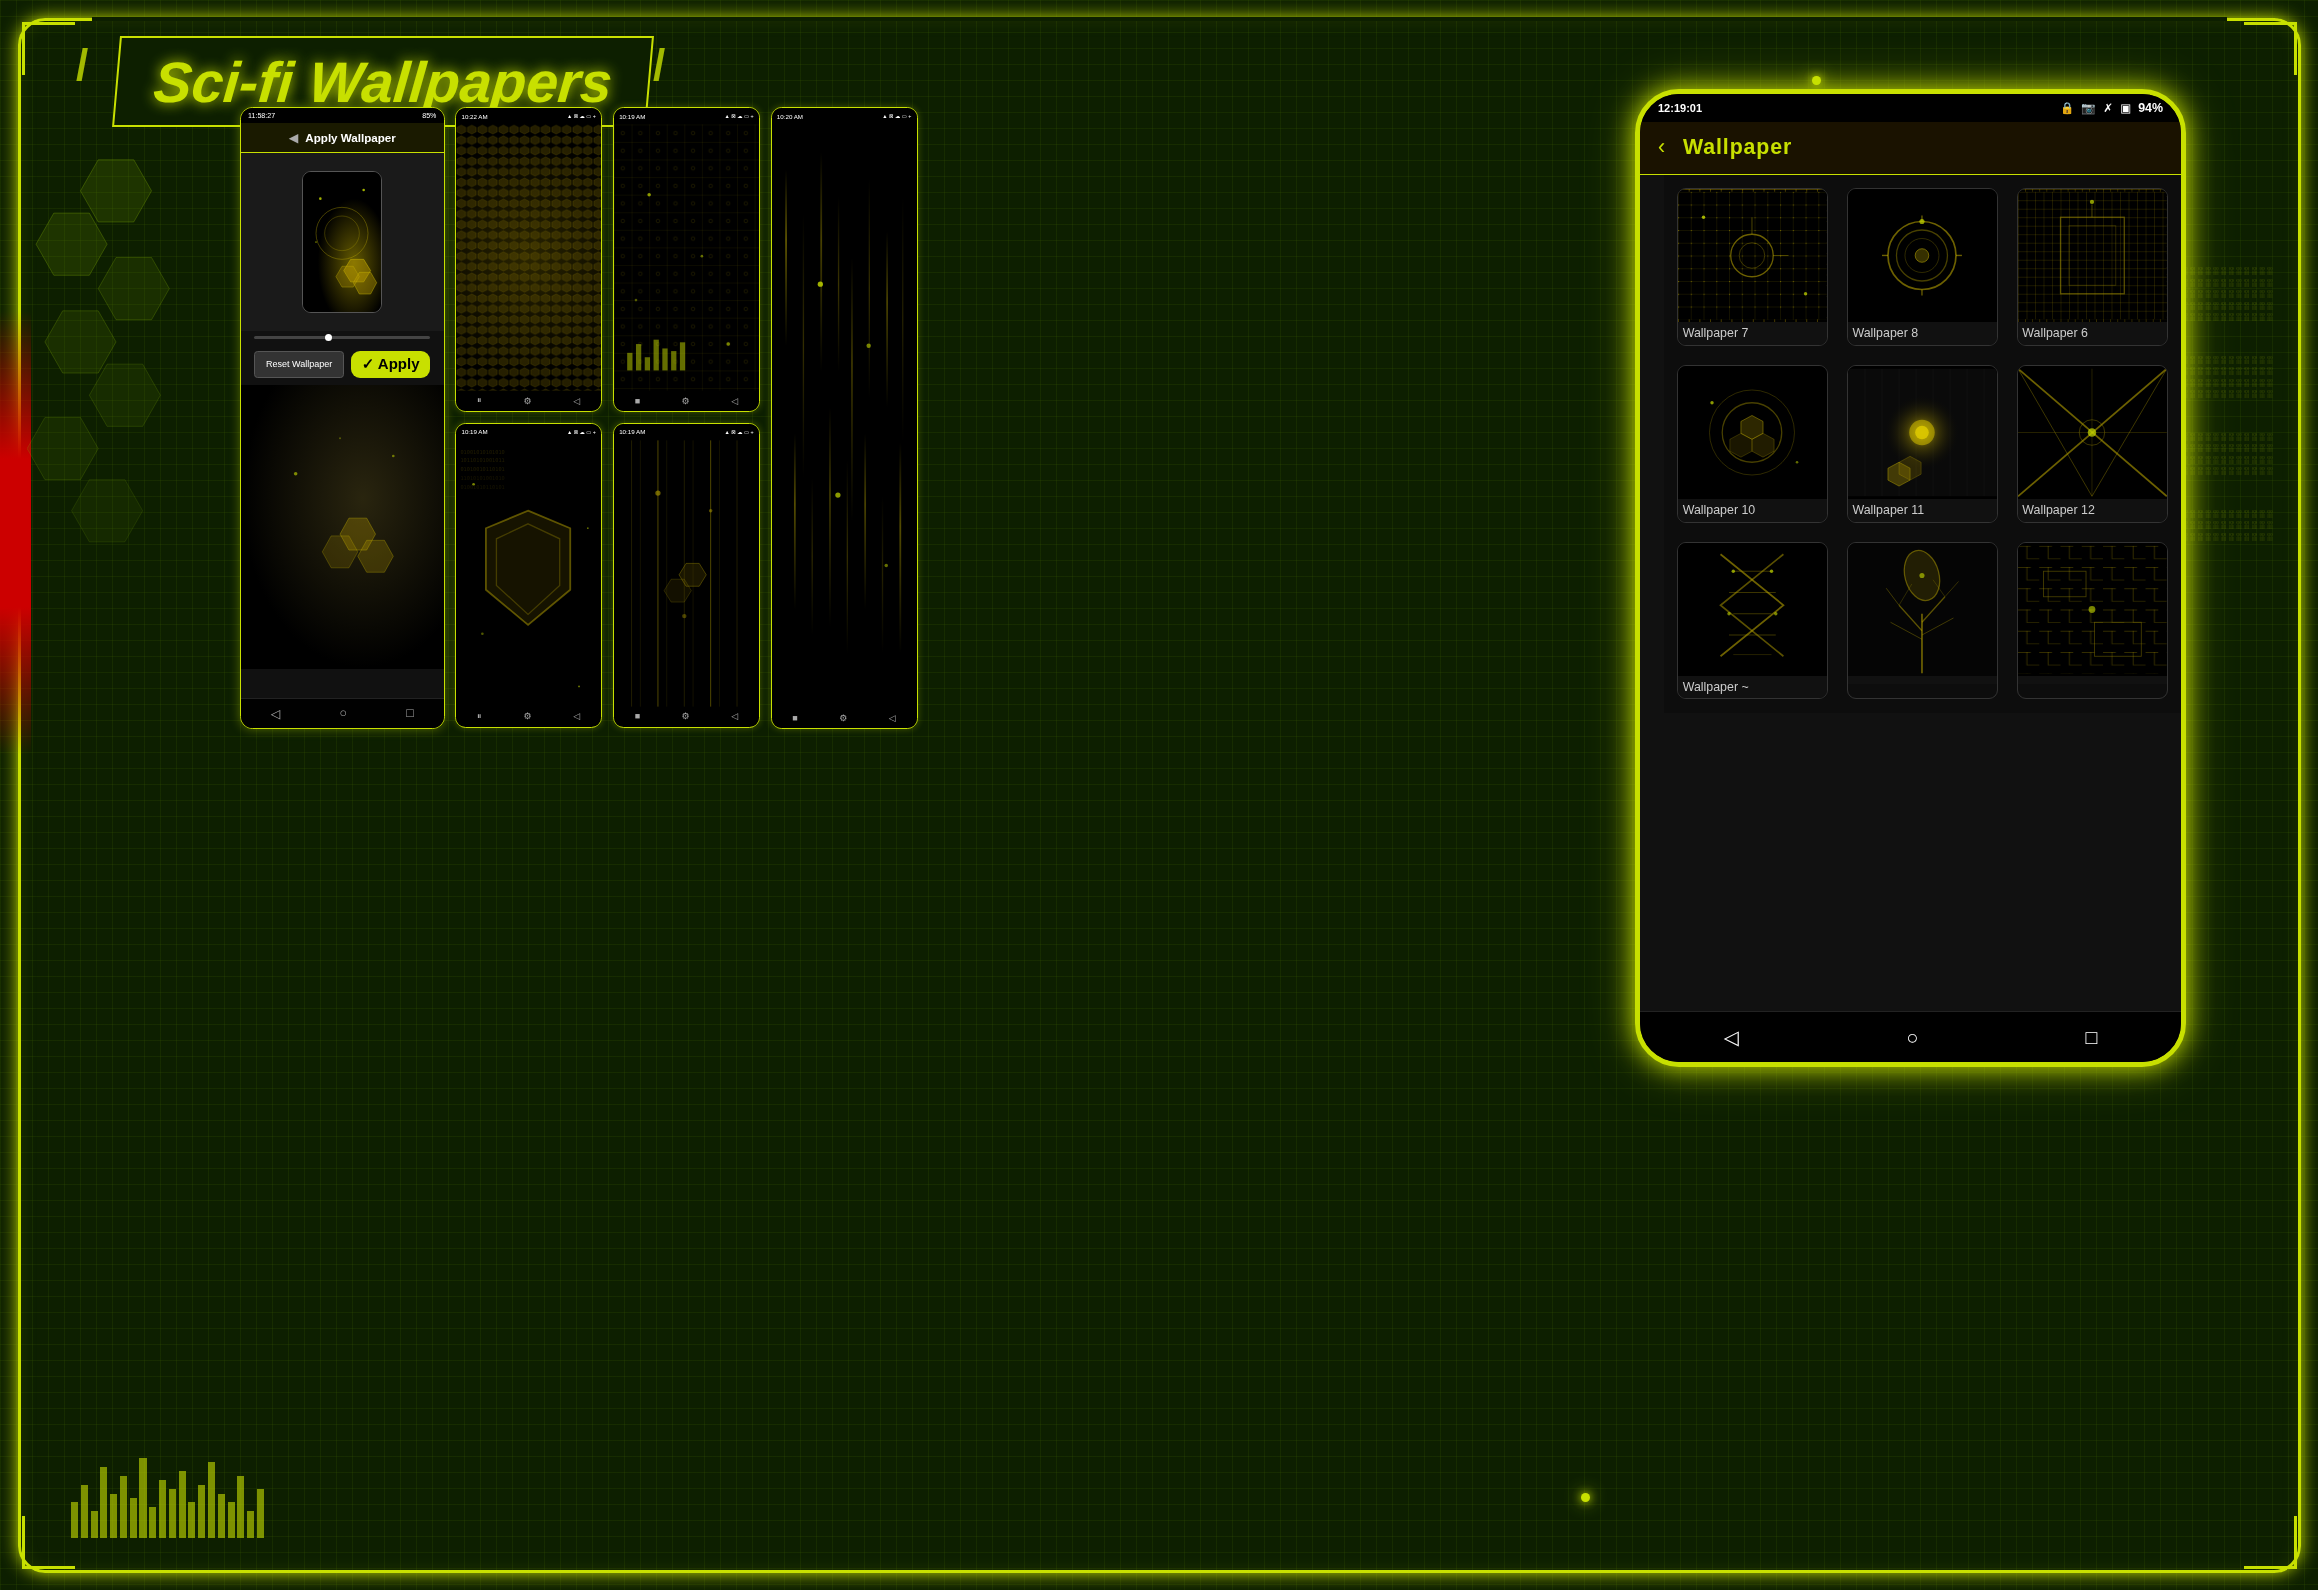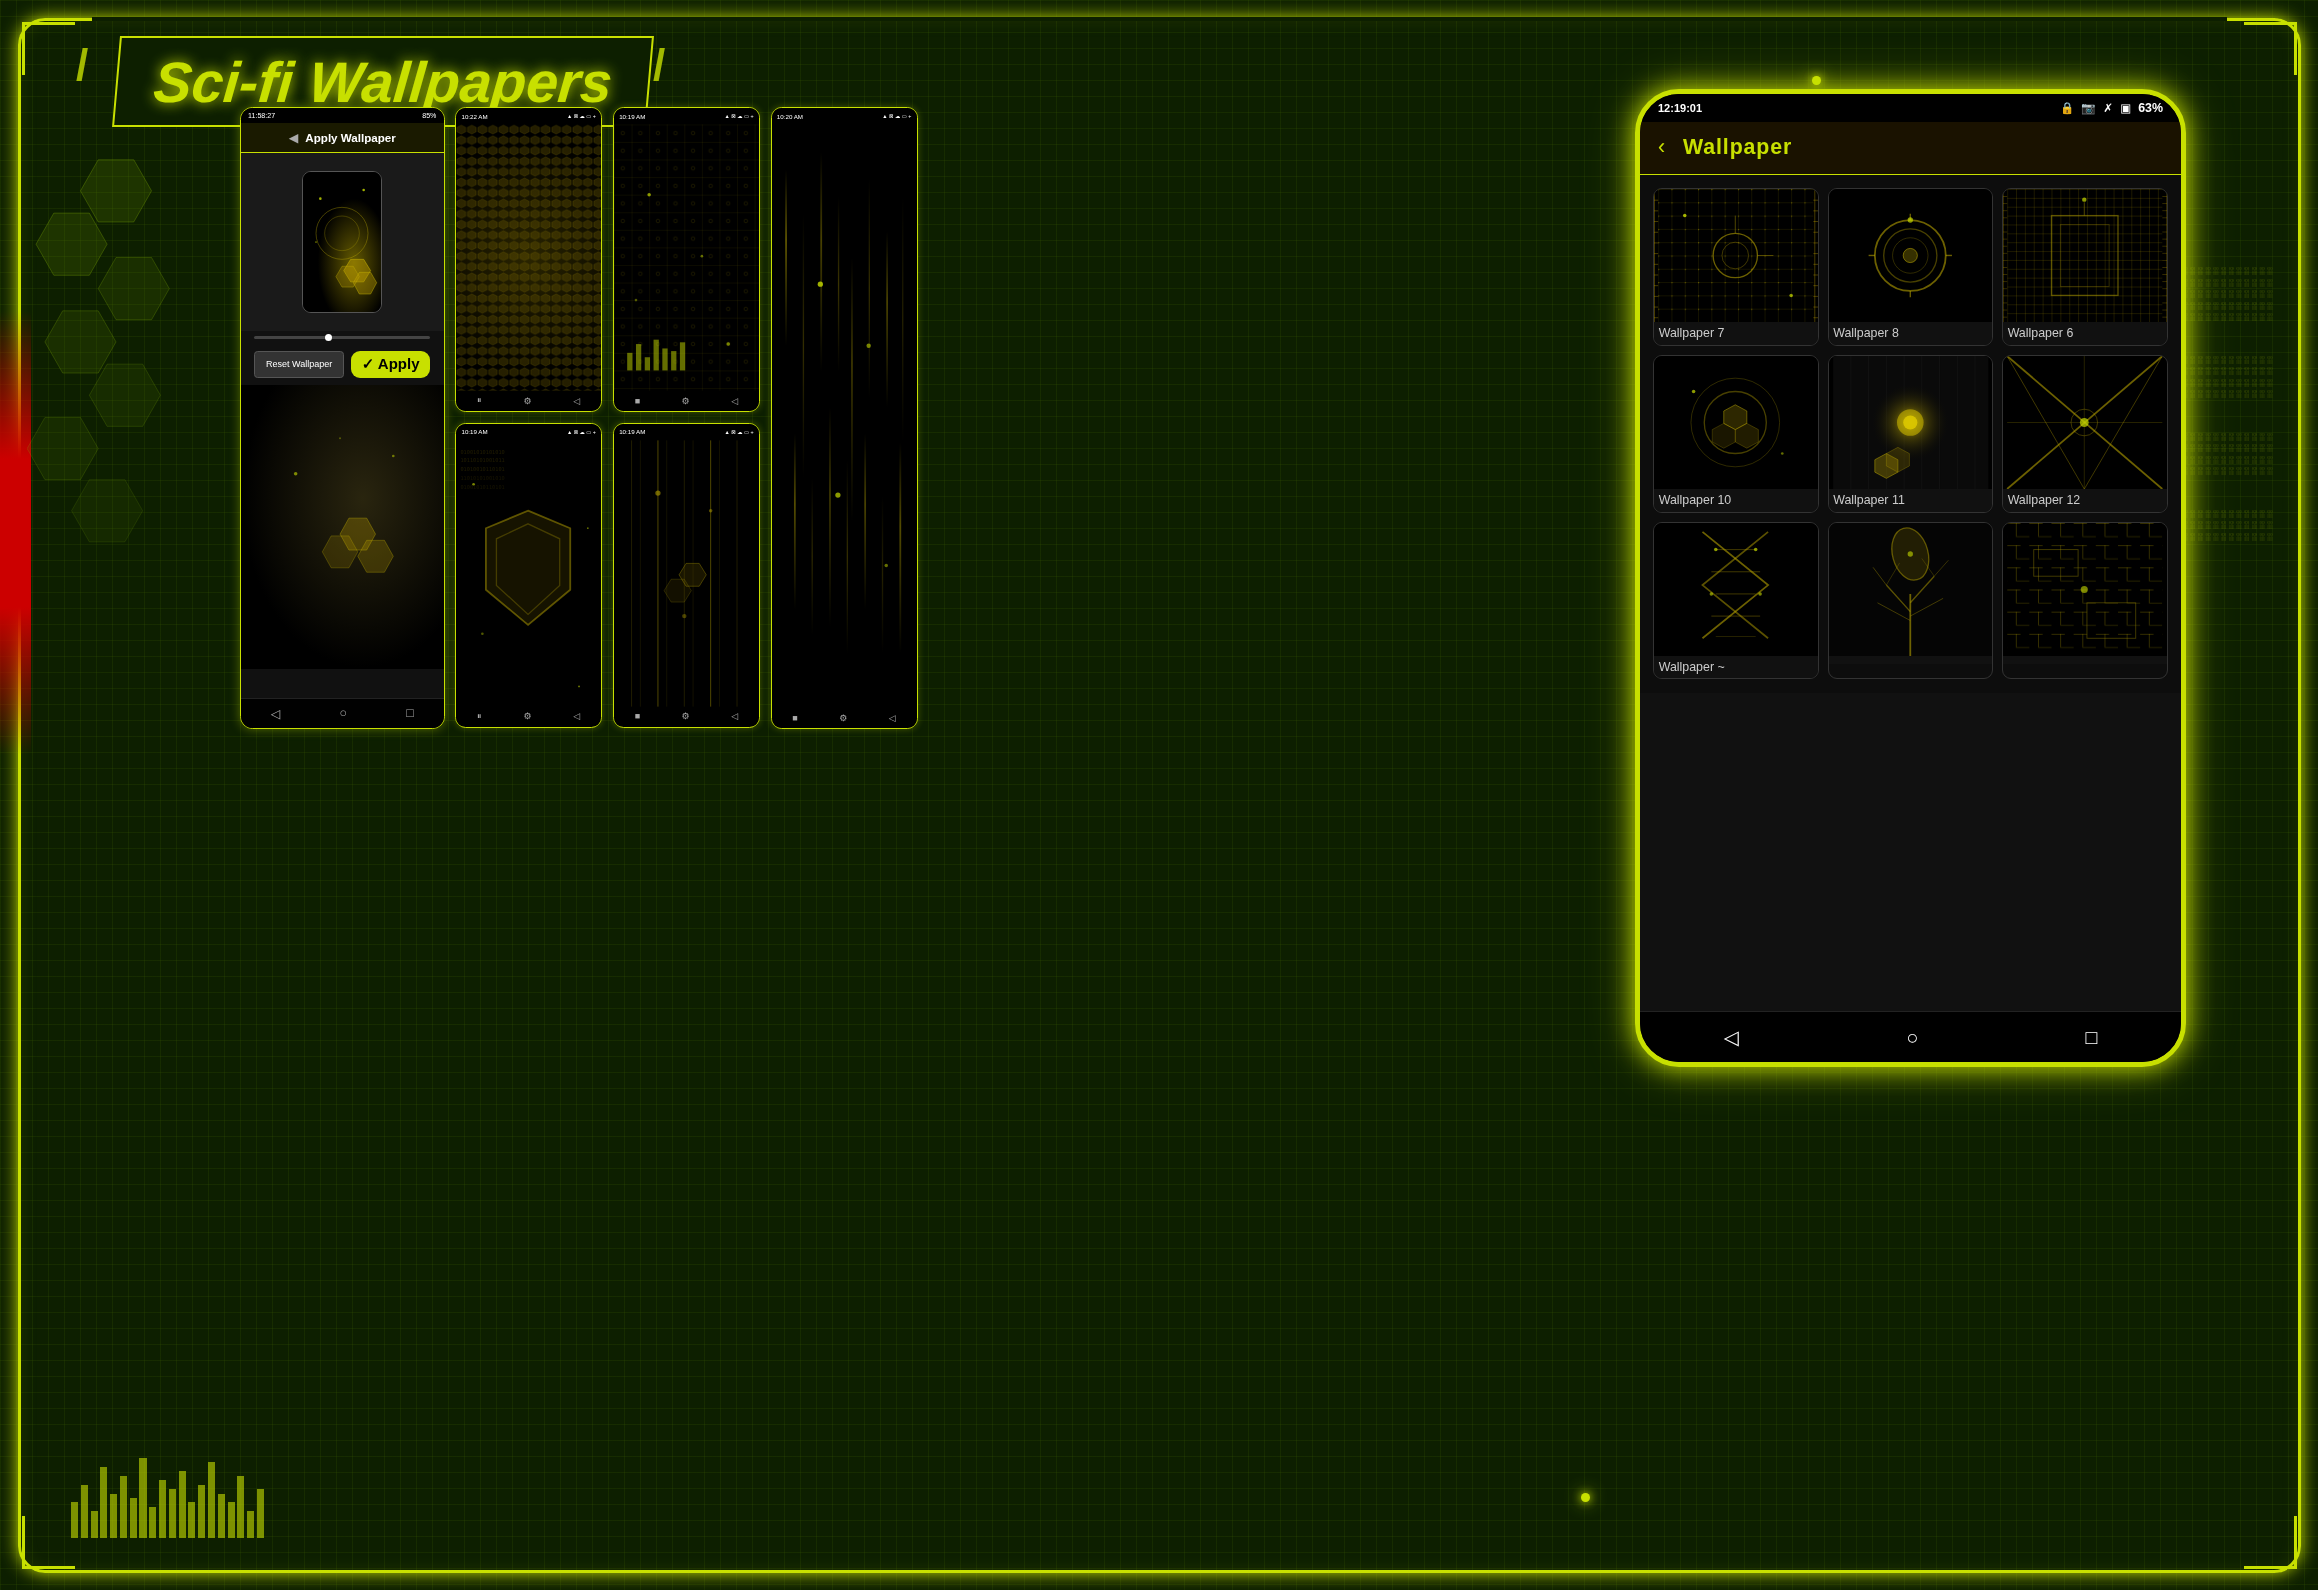--- a/index.html
+++ b/index.html
@@ -153,25 +153,26 @@
     .wallpaper-app-title {
       color: #c8e000;
       font-size: 21.3px;
       font-weight: bold;
       letter-spacing: 0.9px;
     }
 
     .wallpaper-grid {
       display: grid;
       grid-template-columns: repeat(3, 1fr);
-      gap: 9px;
+      gap: 19px;
       padding: 13.3px;
       background: #0d0d0d;
       overflow-y: auto;
       max-height: 773px;
+      margin-left: 24px;
     }
 
     .wallpaper-item {
       border-radius: 9px;
       overflow: hidden;
       position: relative;
       border: 0.9px solid #333;
       cursor: pointer;
     }
     .wallpaper-thumb {
@@ -687,21 +688,21 @@
 
   <div class="notch"></div>
 
   <div class="phone-large-status">
     <span class="status-time">12:19:01</span>
     <div style="display:flex;gap:7.1px;align-items:center;">
       <span style="color:#fff;font-size:11.6px;">🔒</span>
       <span style="color:#fff;font-size:11.6px;">📷</span>
       <span style="color:#fff;font-size:11.6px;">✗</span>
       <span style="color:#fff;font-size:11.6px;">▣</span>
-      <span style="color:#fff;font-size:12.4px;font-weight:bold;">63%</span>
+      <span style="color:#fff;font-size:12.4px;font-weight:bold;">94%</span>
     </div>
   </div>
 
   <div class="wallpaper-app-header">
     <span class="back-arrow">‹</span>
     <span class="wallpaper-app-title">Wallpaper</span>
   </div>
 
   <div class="wallpaper-grid">
 

